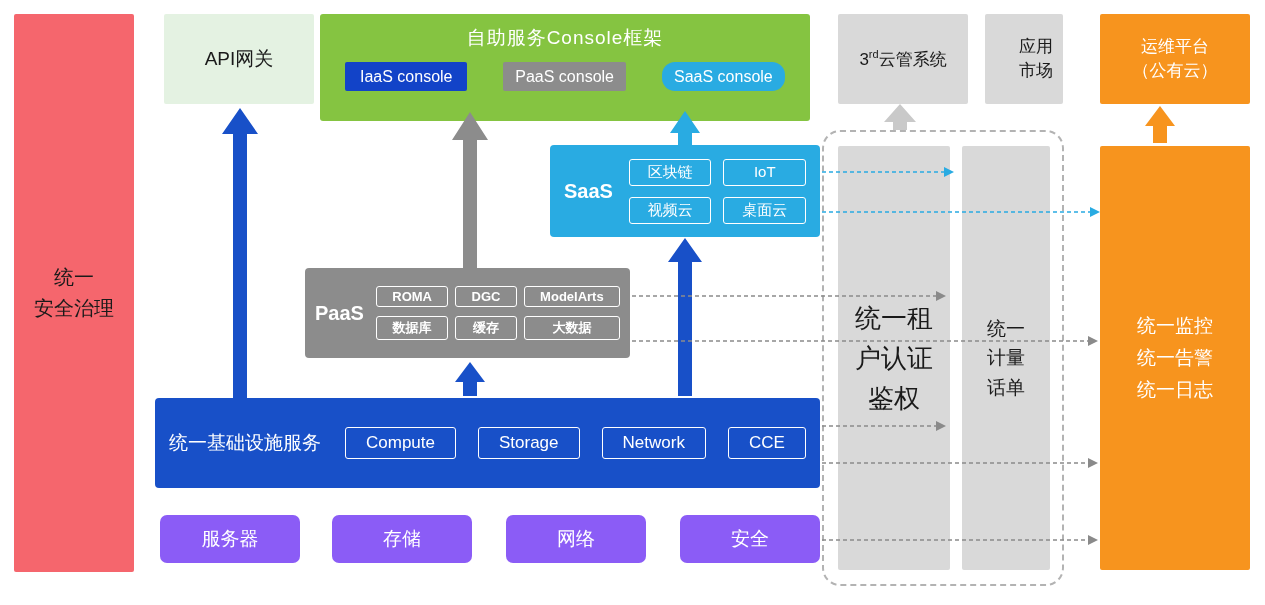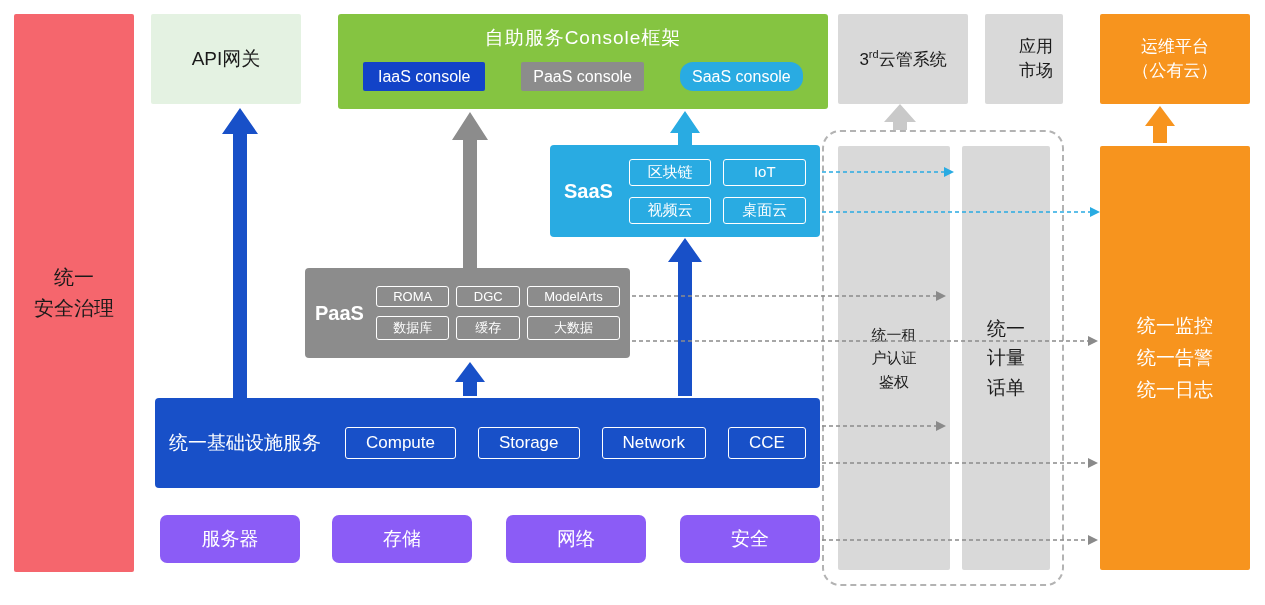--- a/index.html
+++ b/index.html
@@ -17,21 +17,21 @@
   .box-green { background:#85C441; color:#fff; border-radius:3px; display:flex;
                flex-direction:column; align-items:center; padding-top:11px; }
   .cf-title  { font-size:19px; color:#fff; letter-spacing:1px; }
   .cf-row    { display:flex; gap:36px; margin-top:11px; }
   .cf-btn    { height:29px; display:flex; align-items:center; justify-content:center;
                padding:0 12px; min-width:122px; color:#fff; font-size:16px; border-radius:2px; }
 
   .block       { border-radius:4px; display:flex; align-items:center; color:#fff; padding:0 14px; gap:16px; }
   .block-label { font-size:20px; font-weight:600; white-space:nowrap; }
   .grid2 { display:grid; grid-template-columns:1fr 1fr; gap:11px 12px; flex:1; }
-  .grid3 { display:grid; grid-template-columns:auto auto auto; gap:9px 7px; flex:1; }
+  .grid3 { display:grid; grid-template-columns:auto auto auto; gap:9px 7px; flex:1;font-weight:bold; }
   .row4  { display:flex; gap:22px; flex:1; align-items:center; }
   .chip  { border:1px solid #fff; border-radius:3px; color:#fff; font-size:15px;
            padding:3px 8px; text-align:center; white-space:nowrap; }
   .chip.sm { font-size:13px; padding:2px 5px; }
   .chip.lg { font-size:17px; padding:5px 20px; }
 
   .hw { background:#8b5cf6; color:#fff; font-size:19px; border-radius:7px; }
   .dashed { border:2px dashed #B3B3B3; border-radius:18px; background:transparent; }
 
   svg .dash      { stroke-dasharray:4 3; fill:none; }
@@ -39,23 +39,23 @@
   svg .dash.gray { stroke:#8a8a8a; stroke-width:1.4; }
 </style>
 </head>
 <body>
 
 <div class="stage">
 
   <div class="abs center pre bar-red" style="left:14px;top:14px;width:120px;height:558px;font-size:20px;">统一
 安全治理</div>
 
-  <div class="abs center box-palegreen" style="left:151px;top:14px;width:150px;height:90px;font-size:19px;">API网关</div>
+  <div class="abs center box-palegreen" style="left:164px;top:14px;width:150px;height:90px;font-size:19px;">API网关</div>
 
-  <div class="abs box-green" style="left:320px;top:14px;width:490px;height:95px;margin-left:18px;">
+  <div class="abs box-green" style="left:320px;top:14px;width:490px;height:107px;">
     <div class="cf-title">自助服务Console框架</div>
     <div class="cf-row">
       <div class="cf-btn" style="background:#1243C8;">IaaS console</div>
       <div class="cf-btn" style="background:#8C8C8C;">PaaS console</div>
       <div class="cf-btn" style="background:#29ABE2;border-radius:13px;">SaaS console</div>
     </div>
   </div>
 
   <div class="abs center box-gray" style="left:838px;top:14px;width:130px;height:90px;font-size:17px;">
     <span><span>3</span><sup style="font-size:11px;">rd</sup><span>云管系统</span></span>
@@ -99,21 +99,21 @@
     </div>
   </div>
 
   <div class="abs center hw" style="left:160px;top:515px;width:140px;height:48px;">服务器</div>
   <div class="abs center hw" style="left:332px;top:515px;width:140px;height:48px;">存储</div>
   <div class="abs center hw" style="left:506px;top:515px;width:140px;height:48px;">网络</div>
   <div class="abs center hw" style="left:680px;top:515px;width:140px;height:48px;">安全</div>
 
   <div class="abs dashed" style="left:822px;top:130px;width:242px;height:456px;"></div>
 
-  <div class="abs center pre box-gray" style="left:838px;top:146px;width:112px;height:424px;font-size:15px;line-height:1.55;">统一租
+  <div class="abs center pre box-gray" style="left:838px;top:146px;width:112px;height:424px;font-size:26px;line-height:1.55;">统一租
 户认证
 鉴权</div>
 
   <div class="abs center pre box-gray" style="left:962px;top:146px;width:88px;height:424px;font-size:19px;line-height:1.55;">统一
 计量
 话单</div>
 
   <div class="abs center pre box-orange" style="left:1100px;top:146px;width:150px;height:424px;font-size:19px;line-height:1.7;">统一监控
 统一告警
 统一日志</div>

